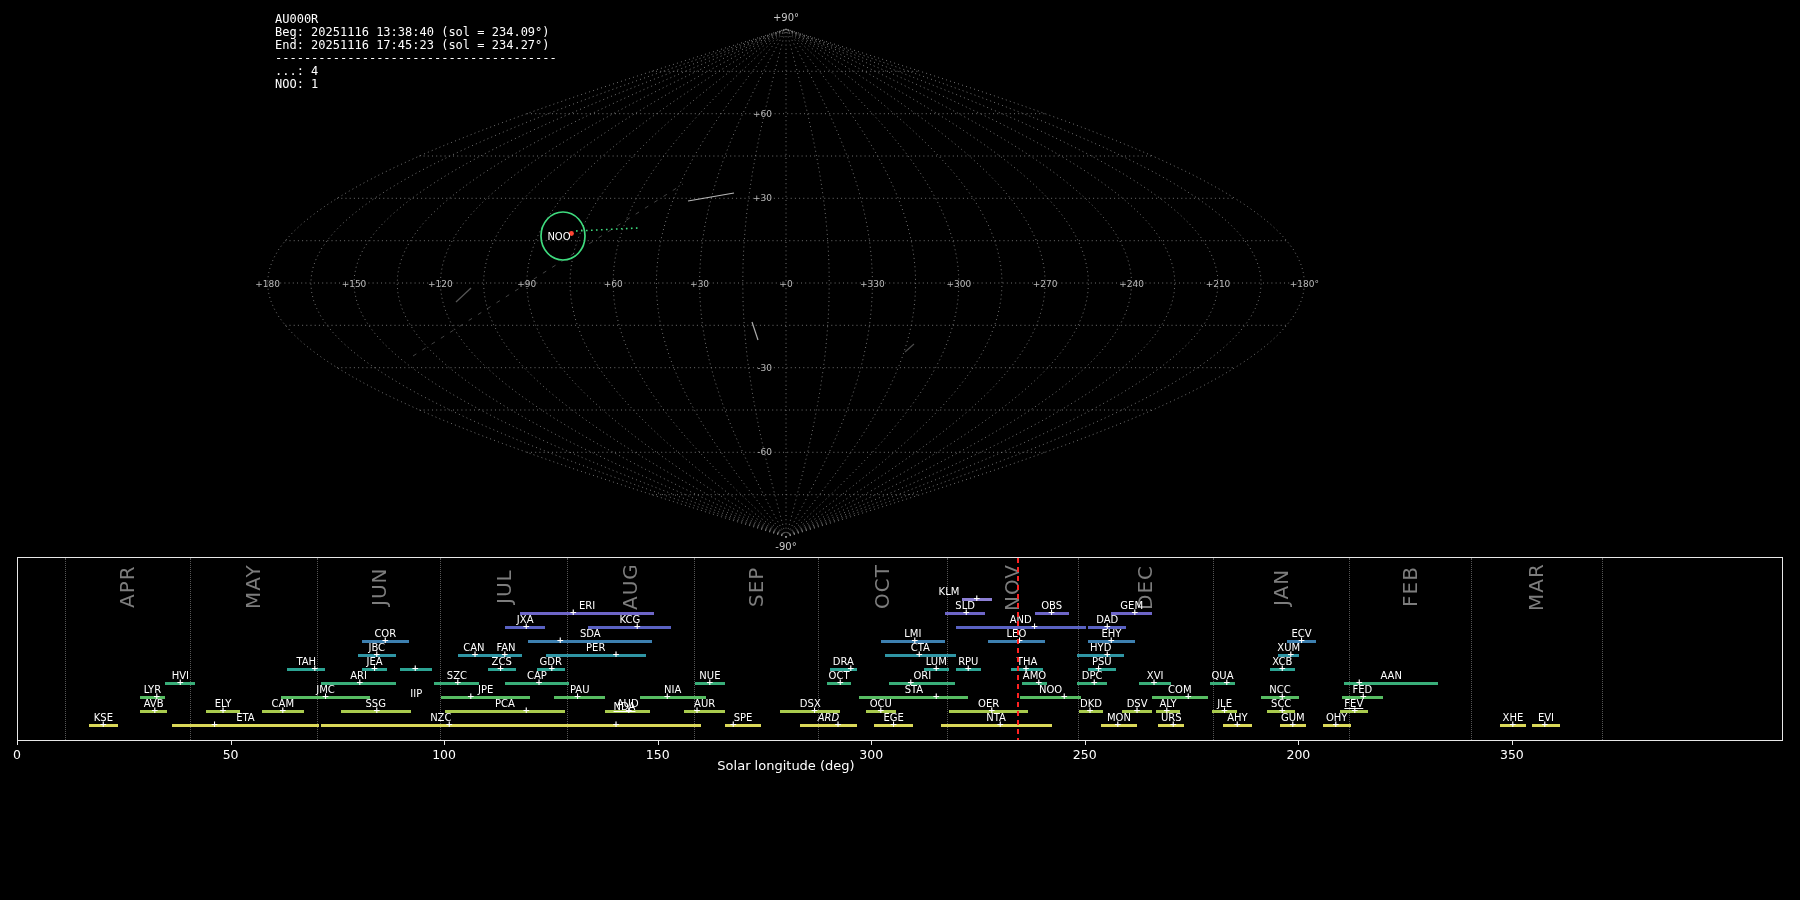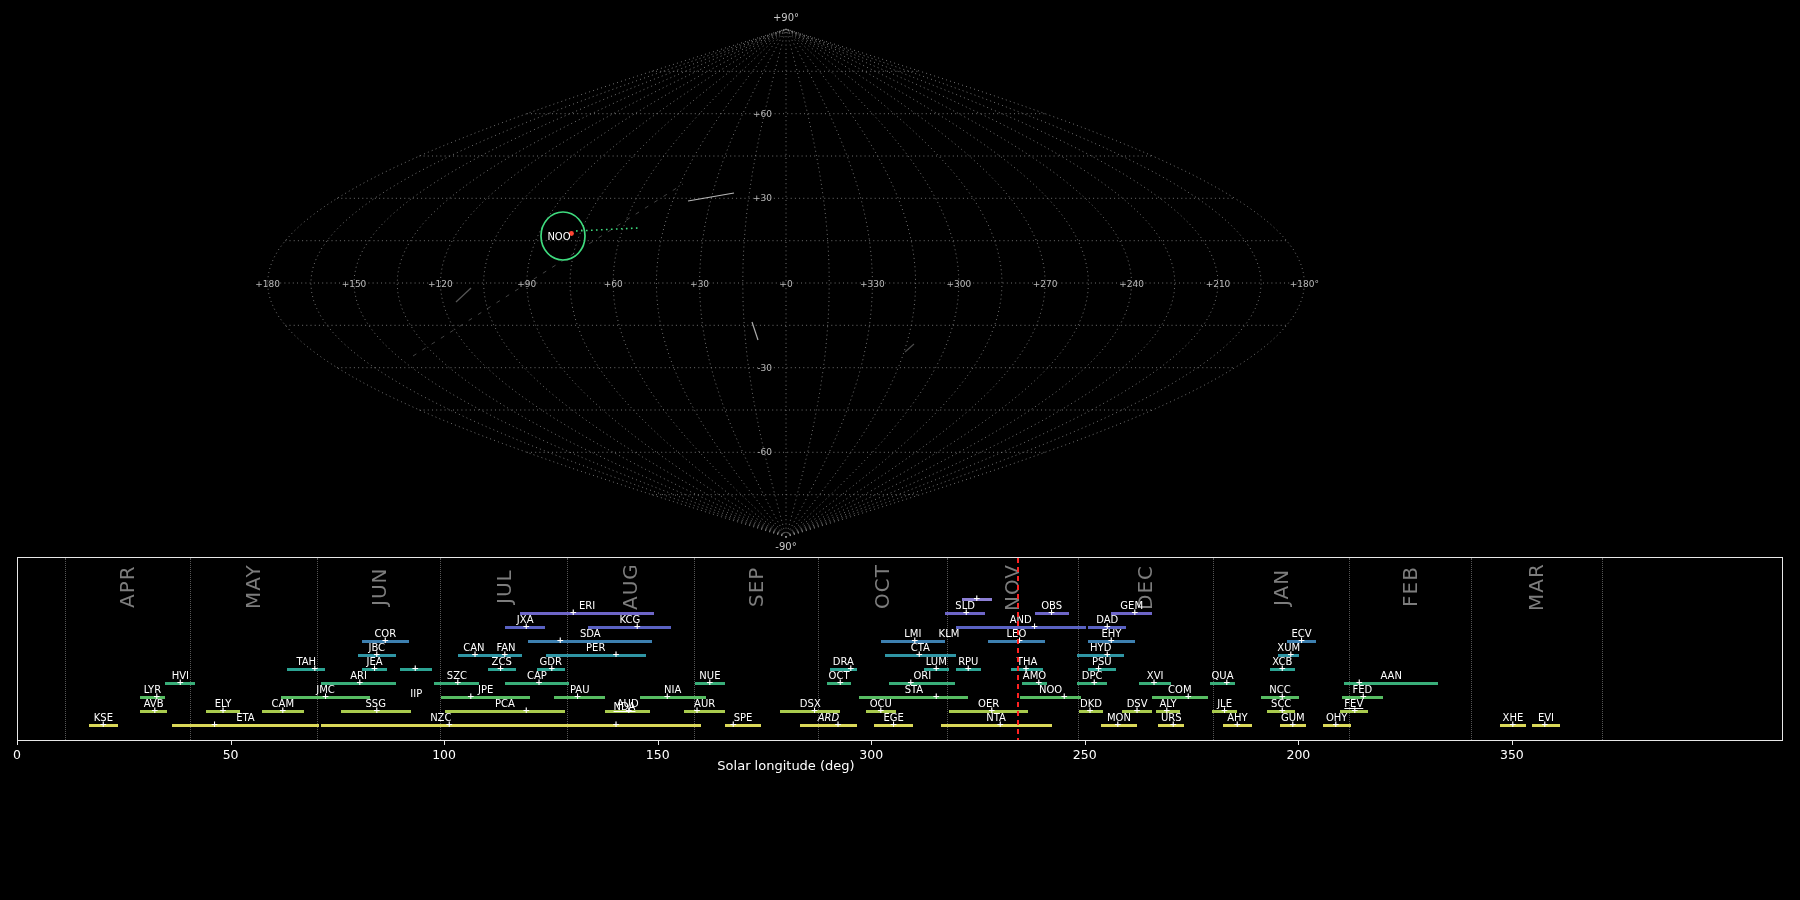--- a/index.html
+++ b/index.html
@@ -94,20 +94,28 @@
       <text x="1045.2" y="286.5" text-anchor="middle" class="sky-label">+270</text>
       <text x="1131.6" y="286.5" text-anchor="middle" class="sky-label">+240</text>
       <text x="1218.0" y="286.5" text-anchor="middle" class="sky-label">+210</text>
       <text x="1304.4" y="286.5" text-anchor="middle" class="sky-label">+180°</text>
       <line x1="576" y1="231" x2="638" y2="228" stroke="#3fdc7f" stroke-width="1.6" stroke-dasharray="1.6 3.4"></line>
       <ellipse cx="563" cy="236" rx="22" ry="24" fill="none" stroke="#3fdc7f" stroke-width="1.7"></ellipse>
       <circle cx="571.5" cy="233.5" r="2.4" fill="#ff4633"></circle>
       <text x="559" y="240" text-anchor="middle" fill="#ffffff" font-size="10px">NOO</text>
     </svg>
 
+  <div id="info">
+    <div>AU000R</div>
+    <div>Beg: 20251116 13:38:40 (sol = 234.09°)</div>
+    <div>End: 20251116 17:45:23 (sol = 234.27°)</div>
+    <div>---------------------------------------</div>
+    <div>...: 4</div>
+    <div>NOO: 1</div>
+  </div>
 
   <div id="chartbox">
       <div class="mline" style="left: 46.6px;"></div>
       <div class="mline" style="left: 171.7px;"></div>
       <div class="mline" style="left: 298.6px;"></div>
       <div class="mline" style="left: 422.4px;"></div>
       <div class="mline" style="left: 548.8px;"></div>
       <div class="mline" style="left: 675.7px;"></div>
       <div class="mline" style="left: 799.6px;"></div>
       <div class="mline" style="left: 929px;"></div>
@@ -122,21 +130,21 @@
       <div class="mlabel" style="left: 472.6px;">JUL</div>
       <div class="mlabel" style="left: 599.3px;">AUG</div>
       <div class="mlabel" style="left: 724.6px;">SEP</div>
       <div class="mlabel" style="left: 851.3px;">OCT</div>
       <div class="mlabel" style="left: 981.3px;">NOV</div>
       <div class="mlabel" style="left: 1114.4px;">DEC</div>
       <div class="mlabel" style="left: 1249.8px;">JAN</div>
       <div class="mlabel" style="left: 1378.6px;">FEB</div>
       <div class="mlabel" style="left: 1505.4px;">MAR</div>
       <div class="bar" style="left: 943.9px; width: 29.9px; top: 39.5px; background: rgb(140, 127, 212);"></div>
-      <div class="code" style="left: 931px; top: 28.5px; margin-top: 42px;">KLM</div>
+      <div class="code" style="left: 931px; top: 28.5px;">KLM</div>
       <div class="peak" style="left: 958.9px; top: 41px;">+</div>
       <div class="bar" style="left: 501.9px; width: 134.5px; top: 53.5px; background: rgb(110, 102, 200);"></div>
       <div class="code" style="left: 569.1px; top: 42.5px;">ERI</div>
       <div class="peak" style="left: 555.3px; top: 55px;">+</div>
       <div class="bar" style="left: 926.8px; width: 40.6px; top: 53.5px; background: rgb(110, 102, 200);"></div>
       <div class="code" style="left: 947.1px; top: 42.5px;">SLD</div>
       <div class="peak" style="left: 948.2px; top: 55px;">+</div>
       <div class="bar" style="left: 1016.5px; width: 34.2px; top: 53.5px; background: rgb(110, 102, 200);"></div>
       <div class="code" style="left: 1033.6px; top: 42.5px;">OBS</div>
       <div class="peak" style="left: 1033.6px; top: 55px;">+</div>

